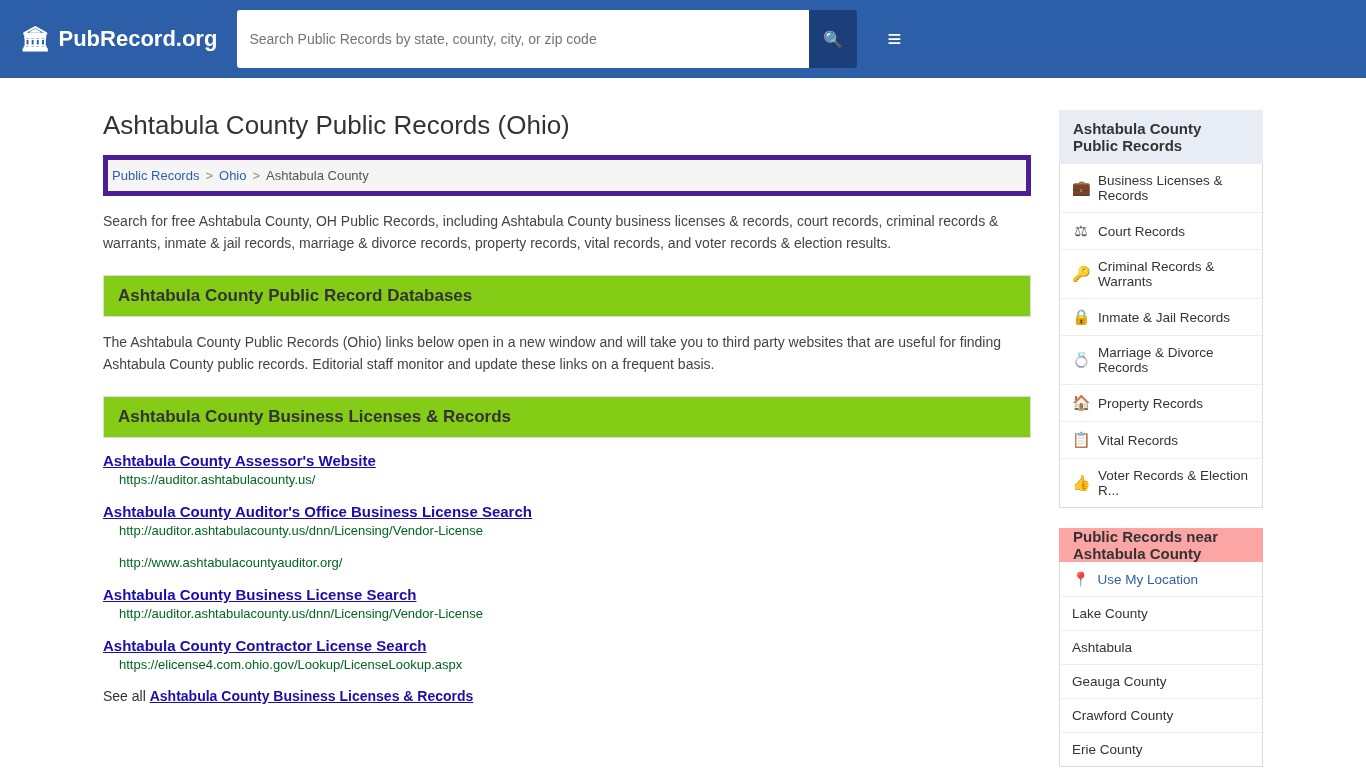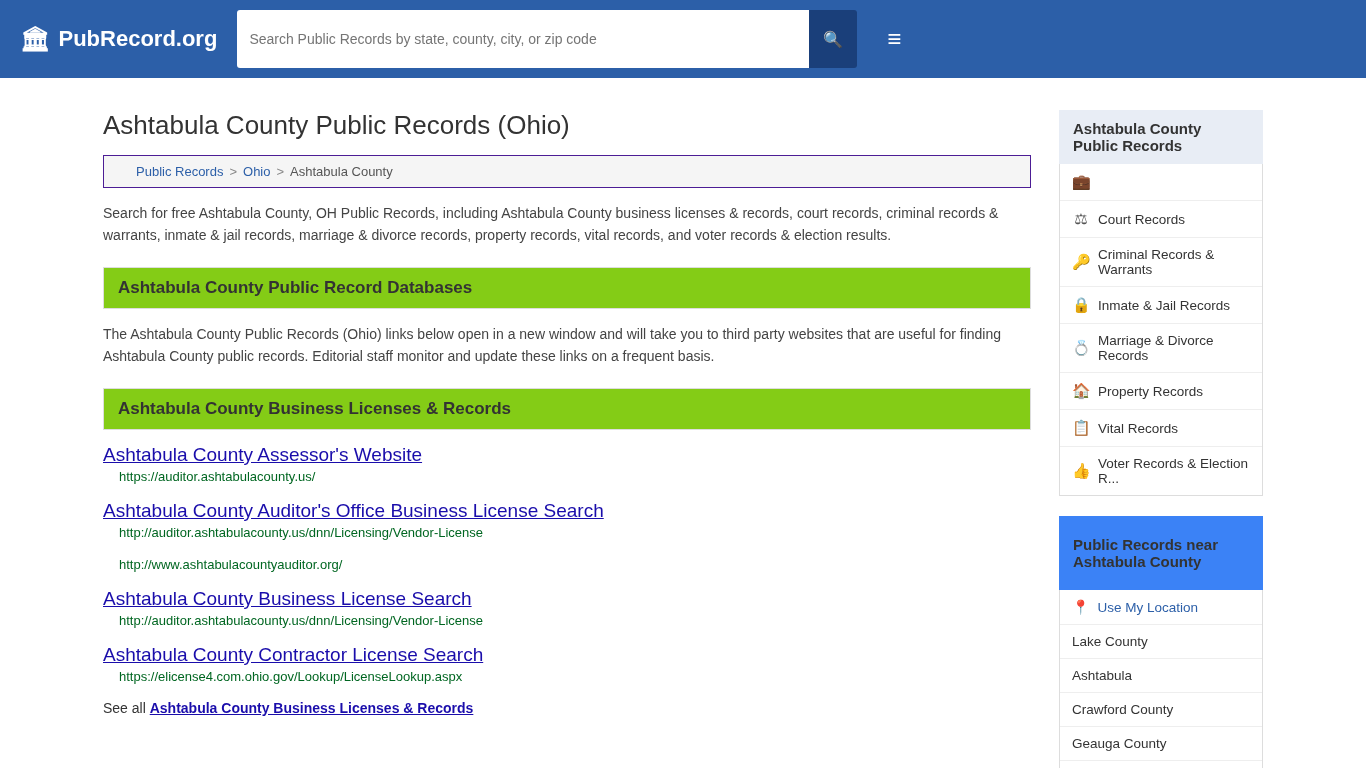--- a/index.html
+++ b/index.html
@@ -70,22 +70,22 @@
 
     .page-title {
       font-size: 26px;
       font-weight: normal;
       color: #333;
       margin-bottom: 14px;
     }
 
     .breadcrumb {
       background: #f5f5f5;
-      border: 1px solid #4c1d95;
-      padding: 8px 32px;
+      border: 5px solid #4c1d95;
+      padding: 8px 4px;
       font-size: 13px;
       color: #555;
       margin-bottom: 14px;
       display: flex;
       gap: 6px;
       align-items: center;
     }
     .breadcrumb a {
       color: #2c5fa8;
       text-decoration: none;
@@ -113,22 +113,22 @@
       font-size: 14px;
       line-height: 1.6;
       color: #444;
       margin-bottom: 20px;
     }
 
     .record-link {
       margin-bottom: 16px;
     }
     .record-link a.title {
-      font-size: 19px;
-      font-weight: normal;
+      font-size: 15px;
+      font-weight: bold;
       color: #1a0dab;
       text-decoration: underline;
       display: block;
       margin-bottom: 2px;
     }
     .record-link a.url {
       font-size: 13px;
       color: #006621;
       text-decoration: none;
       padding-left: 16px;
@@ -184,22 +184,22 @@
 
     .sidebar-icon {
       font-size: 15px;
       color: #555;
       width: 18px;
       text-align: center;
       flex-shrink: 0;
     }
 
     .nearby-title {
-      background: #3b82f6;
-      padding: 20px 14px;
+      background: #fca5a5;
+      padding: 0 14px;
       font-size: 15px;
       font-weight: bold;
       color: #333;
     }
 
     .nearby-list {
       border: 1px solid #ddd;
       border-top: none;
     }
 
@@ -293,20 +293,21 @@
   </div>
 
   <aside class="sidebar">
 
     <div class="sidebar-section">
       <div class="sidebar-title">Ashtabula County Public Records</div>
       <div class="sidebar-list">
 
         <a class="sidebar-item" href="#">
           <span class="sidebar-icon">💼</span>
+          <span>Business Licenses &amp; Records</span>
         </a>
         <a class="sidebar-item" href="#">
           <span class="sidebar-icon">⚖</span>
           <span>Court Records</span>
         </a>
         <a class="sidebar-item" href="#">
           <span class="sidebar-icon">🔑</span>
           <span>Criminal Records &amp; Warrants</span>
         </a>
         <a class="sidebar-item" href="#">
@@ -341,26 +342,26 @@
           <span class="nearby-pin">📍</span>
           <span>Use My Location</span>
         </a>
         <a class="nearby-item" href="#">
           <span>Lake County</span>
         </a>
         <a class="nearby-item" href="#">
           <span>Ashtabula</span>
         </a>
         <a class="nearby-item" href="#">
+          <span>Geauga County</span>
+        </a>
+        <a class="nearby-item" href="#">
           <span>Crawford County</span>
         </a>
         <a class="nearby-item" href="#">
-          <span>Geauga County</span>
-        </a>
-        <a class="nearby-item" href="#">
           <span>Erie County</span>
         </a>
 
       </div>
     </div>
 
   </aside>
 
 </div>
 

